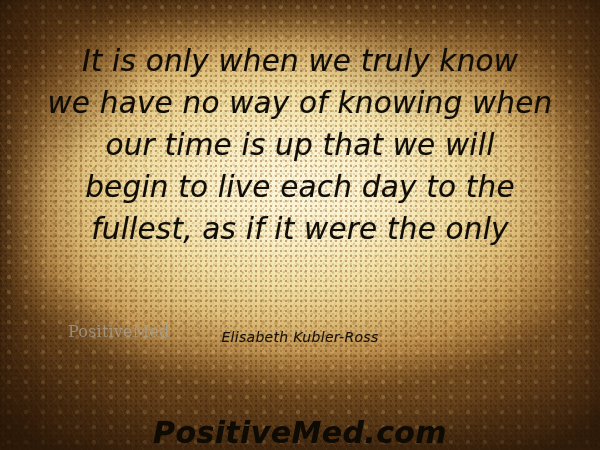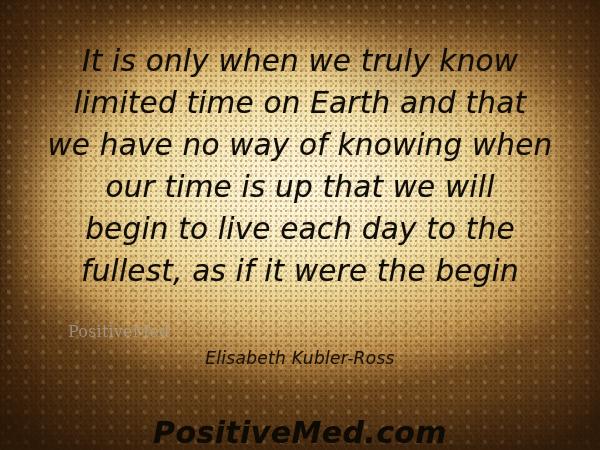--- a/index.html
+++ b/index.html
@@ -155,21 +155,21 @@
   .quote-line {
     display: block;
     white-space: nowrap;
   }
 
   .attribution {
     margin-top: 8px;
     color: #1a1208;
     font-family: "DejaVu Sans", sans-serif;
     font-style: italic;
-    font-size: 17px;
+    font-size: 14px;
     letter-spacing: 0.3px;
     text-shadow: 0 0 1px rgba(20,12,4,0.3);
   }
 
   .site {
     color: #0e0a04;
     font-family: "DejaVu Sans", sans-serif;
     font-style: italic;
     font-weight: bold;
     font-size: 30px;
@@ -201,25 +201,24 @@
   <div class="layer bg-blotches"></div>
   <div class="layer bg-streaks"></div>
   <div class="layer bg-speckle"></div>
   <div class="layer bg-mottle"></div>
   <div class="layer bg-vignette"></div>
 
   <div class="content">
 
     <div class="quote-block">
       <span class="quote-line">It is only when we truly know</span>
-      <span class="quote-line">limited time on Earth and that</span>
       <span class="quote-line">we have no way of knowing when</span>
       <span class="quote-line">our time is up that we will</span>
       <span class="quote-line">begin to live each day to the</span>
-      <span class="quote-line">fullest, as if it were the begin</span>
+      <span class="quote-line">fullest, as if it were the only</span>
     </div>
 
     <div class="attribution">Elisabeth Kubler-Ross</div>
 
     <div class="site">PositiveMed.com</div>
 
   </div>
 
   <div class="watermark">PositiveMed</div>
 

